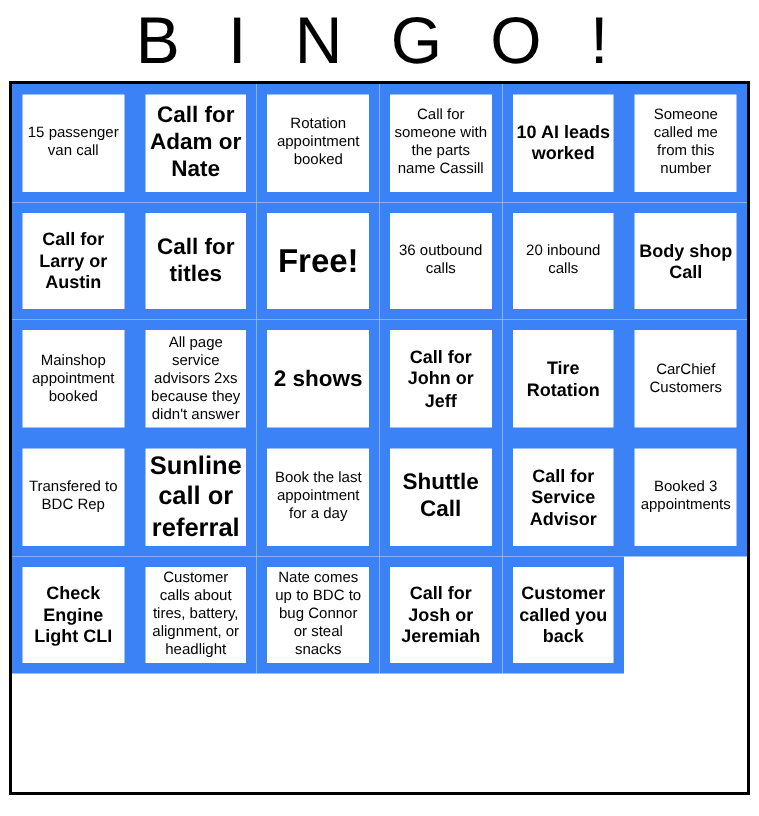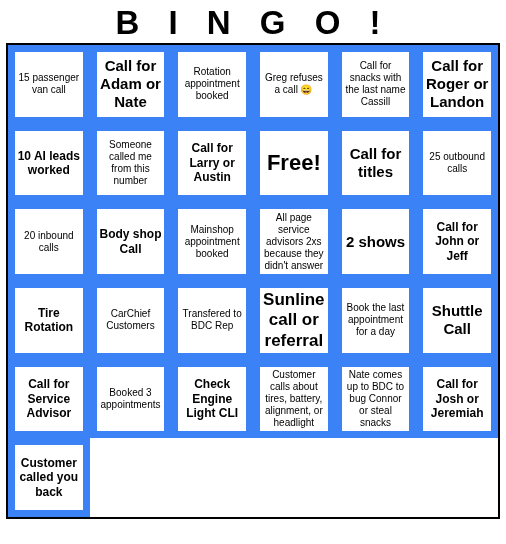--- a/index.html
+++ b/index.html
@@ -7,22 +7,22 @@
       width: 506px;
       height: 544px;
       font-family: Arial, sans-serif;
       background: #fff;
       display: flex;
       flex-direction: column;
       align-items: center;
       padding: 6px;
     }
     .bingo-title {
-      font-size: 33px;
-      font-weight: bold;
+      font-size: 44px;
+      font-weight: normal;
       letter-spacing: 10px;
       text-align: center;
       line-height: 1;
       margin-bottom: 4px;
     }
     .bingo-grid {
       display: grid;
       grid-template-columns: repeat(6, 1fr);
       grid-template-rows: repeat(6, 1fr);
       border: 2px solid #000;
@@ -64,29 +64,27 @@
   </style>
 </head>
 <body>
 
 <div class="bingo-title">B I N G O !</div>
 
 <div class="bingo-grid">
 <div class="cell">15 passenger van call</div>
     <div class="cell large-text">Call for Adam or Nate</div>
     <div class="cell">Rotation appointment booked</div>
-    <div class="cell">Greg refuses a call 😄</div>
-    <div class="cell">Call for snacks with the last name Cassill</div>
-    <div class="cell large-text">Call for Roger or Landon</div>
+    <div class="cell">Call for someone with the parts name Cassill</div>
     <div class="cell medium-bold">10 AI leads worked</div>
     <div class="cell">Someone called me from this number</div>
     <div class="cell medium-bold">Call for Larry or Austin</div>
+    <div class="cell large-text">Call for titles</div>
     <div class="cell free">Free!</div>
-    <div class="cell large-text">Call for titles</div>
-    <div class="cell">25 outbound calls</div>
+    <div class="cell">36 outbound calls</div>
     <div class="cell">20 inbound calls</div>
     <div class="cell medium-bold">Body shop Call</div>
     <div class="cell">Mainshop appointment booked</div>
     <div class="cell">All page service advisors 2xs because they didn't answer</div>
     <div class="cell large-text">2 shows</div>
     <div class="cell medium-bold">Call for John or Jeff</div>
     <div class="cell medium-bold">Tire Rotation</div>
     <div class="cell">CarChief Customers</div>
     <div class="cell">Transfered to BDC Rep</div>
     <div class="cell sunline">Sunline call or referral</div>

